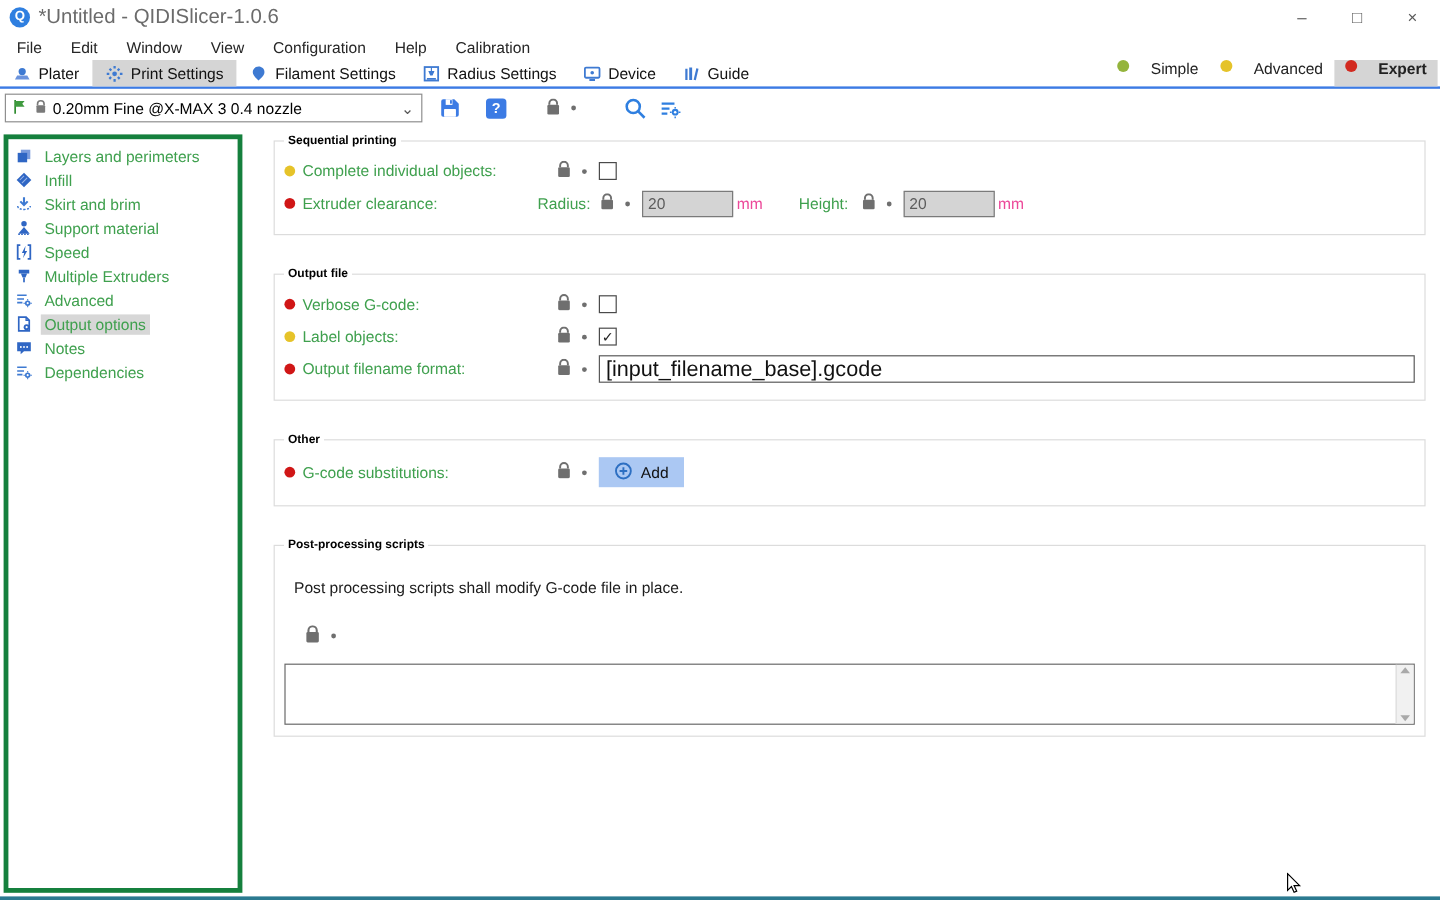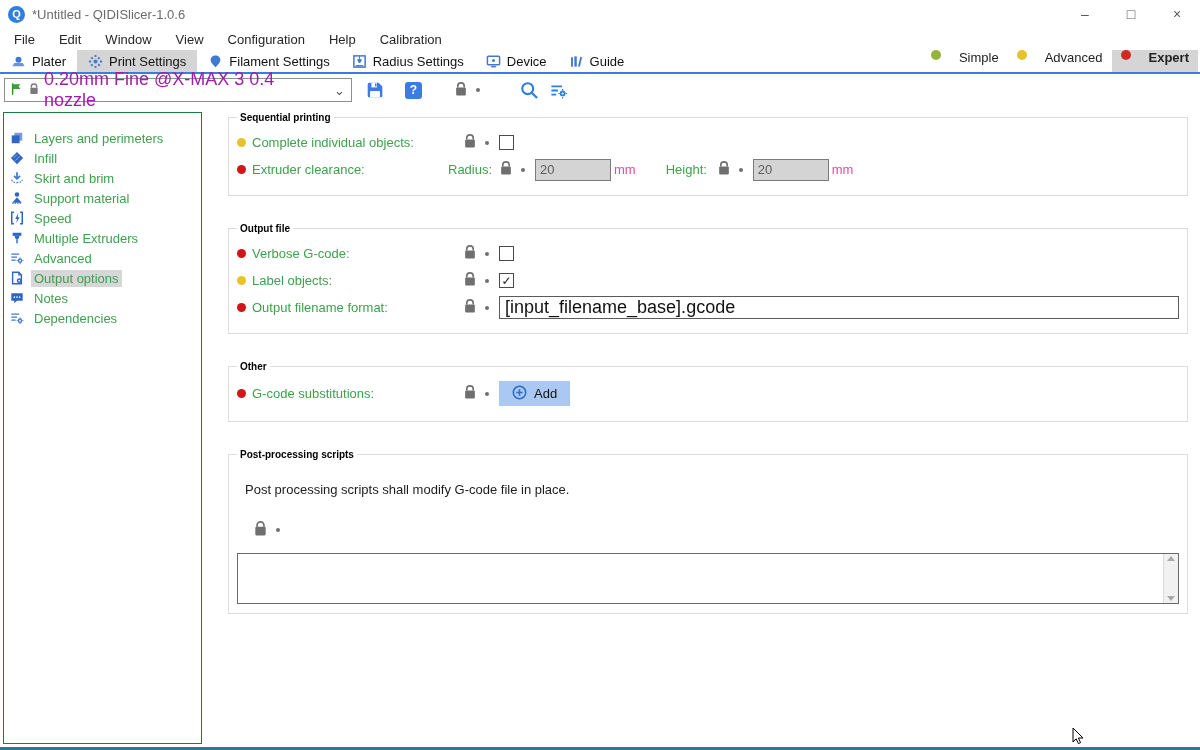--- a/index.html
+++ b/index.html
@@ -7,49 +7,49 @@
   body {
     font-family:"Liberation Sans", sans-serif;
     font-size:13px; color:#222; background:#fff;
     position:relative; overflow:hidden;
   }
   
   .titlebar { height:28px; display:flex; align-items:center; padding-left:8px; }
   .app-icon { width:17px; height:17px; border-radius:50%; background:#2f7fe0;
     color:#fff; font-size:11px; font-weight:bold; display:flex; align-items:center;
     justify-content:center; margin-right:7px; }
-  .title-text { color:#6b6b6b; font-size:13px; }
+  .title-text { color:#6b6b6b; font-size:17px; }
   .win-controls { margin-left:auto; display:flex; }
   .win-btn { width:46px; height:28px; display:flex; align-items:center; justify-content:center;
     color:#5a5a5a; font-size:14px; }
   
   .menubar { height:22px; display:flex; align-items:center; padding-left:2px; }
   .menu-item { padding:0 12px; color:#262626; }
   
   .tabbar { height:24px; display:flex; align-items:stretch; border-bottom:2px solid #3c7be4; }
   .tab { display:flex; align-items:center; gap:6px; padding:0 11px; color:#111; }
   .tab.selected { background:#d5d5d5; }
   .tab svg { display:block; }
   .modes { margin-left:auto; display:flex; align-items:stretch; padding-right:2px; }
   .mode { display:flex; align-items:flex-start; gap:18px; padding:0 9px; }
   .mode.selected { background:#d5d5d5; font-weight:bold; }
   .mode-dot { width:10px; height:10px; border-radius:50%; }
   
   .presetrow { height:32px; display:flex; align-items:center; padding-left:4px; }
   .combo { width:348px; height:24px; border:1px solid #8f8f8f; display:flex; align-items:center;
     padding:0 6px 0 5px; gap:5px; background:#fff; }
-  .combo-text { font-size:18px; color:#a21caf; }
+  .combo-text { font-size:13px; color:#000000; }
   .combo-chevron { margin-left:auto; color:#555; }
   .tool-icon { display:flex; align-items:center; justify-content:center; }
   .help-badge { width:17px; height:17px; background:#3c7be4; color:#fff; border-radius:3px;
     font-weight:bold; font-size:12px; display:flex; align-items:center; justify-content:center; }
   .bullet { width:4px; height:4px; border-radius:50%; background:#6f6f6f; display:inline-block; }
   
   .sidebar { position:absolute; left:3px; top:112px; width:199px; height:632px;
-    border:1px solid #15803d; background:#fff; padding-top:15px; }
+    border:4px solid #15803d; background:#fff; padding-top:4px; }
   .side-item { height:20px; display:flex; align-items:center; padding-left:5px; gap:6px; }
   .side-item .ico { width:16px; display:flex; justify-content:center; }
   .side-label { color:#3fa04e; padding:1px 3px; white-space:nowrap; }
   .side-item.selected .side-label { background:#d7d7d7; }
   
   .main { position:absolute; left:228px; top:112px; width:960px; }
   fieldset { border:1px solid #dcdcdc; margin-bottom:27px; padding:6px 8px 12px 8px; }
   legend { font-weight:bold; font-size:10px; color:#000; padding:0 3px; }
   .row { display:flex; align-items:center; height:27px; }
   .rowlabel { width:227px; display:flex; align-items:center; gap:6px; flex-shrink:0; }

